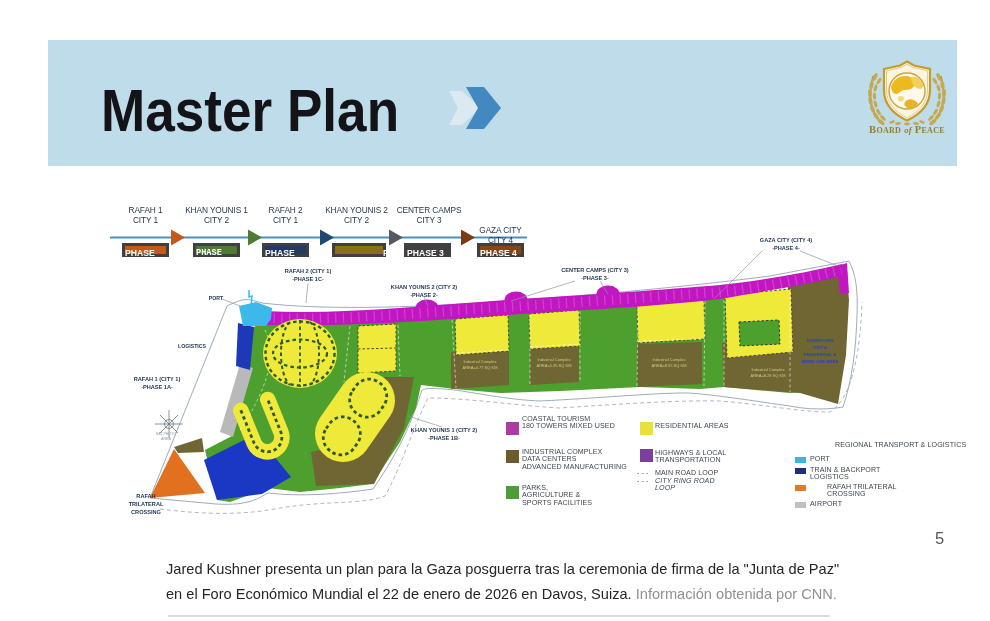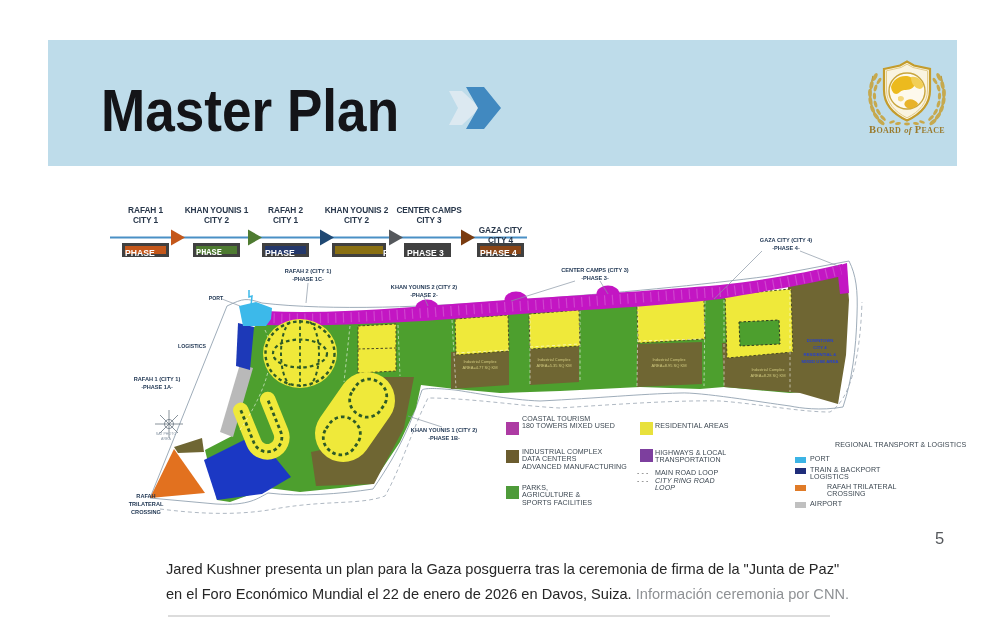--- a/index.html
+++ b/index.html
@@ -1,18 +1,18 @@
 <!DOCTYPE html>
 <html><head>
 <meta charset="utf-8">
 <style>
 html,body{margin:0;padding:0;width:990px;height:621px;background:#fff;overflow:hidden;}
 body{font-family:"Liberation Sans",sans-serif;position:relative;}
 .abs{position:absolute;}
-.clab{position:absolute;width:100px;text-align:center;font-weight:bold;font-size:8.3px;line-height:9.6px;color:#27364a;letter-spacing:-0.1px;}
+.clab{position:absolute;width:100px;text-align:center;font-weight:normal;font-size:8.3px;line-height:9.6px;color:#27364a;letter-spacing:-0.1px;}
 .pbox{position:absolute;top:242.5px;width:47px;height:14.5px;line-height:14.5px;text-align:left;color:#fff;font-weight:bold;font-size:8.6px;border:3px solid #404040;box-sizing:border-box;}
 .leg{position:absolute;font-size:7.1px;line-height:7.3px;color:#3d4852;letter-spacing:0.1px;}
 .legsq{position:absolute;width:13px;height:13px;}
 .legbar{position:absolute;width:11px;height:6px;}
 </style>
 </head>
 <body>
 
 <div class="abs" style="left:48px;top:40px;width:909px;height:126px;background:#bedcea;"></div>
 
@@ -307,15 +307,15 @@
 <div class="legbar" style="left:795px;top:485px;background:#e07b28;"></div>
 <div class="leg" style="left:827px;top:484px;">RAFAH TRILATERAL<br>CROSSING</div>
 
 <div class="legbar" style="left:795px;top:502px;background:#c0c0c0;"></div>
 <div class="leg" style="left:810px;top:501px;">AIRPORT</div>
 
 <div class="abs" style="left:935px;top:529px;font-size:16.5px;color:#55585c;">5</div>
 
 <div class="abs" style="left:166px;top:557px;width:700px;font-size:14.6px;color:#262626;line-height:24.5px;white-space:nowrap;">Jared Kushner presenta un plan para la Gaza posguerra tras la ceremonia de firma de la "Junta de Paz"</div>
 
-<div class="abs" style="left:166px;top:581.5px;width:720px;font-size:14.6px;color:#262626;line-height:24.5px;white-space:nowrap;">en el Foro Económico Mundial el 22 de enero de 2026 en Davos, Suiza. <span style="color:#8e9194;">Información ceremonia por CNN.</span></div>
+<div class="abs" style="left:166px;top:581.5px;width:720px;font-size:14.6px;color:#262626;line-height:24.5px;white-space:nowrap;">en el Foro Económico Mundial el 22 de enero de 2026 en Davos, Suiza. <span style="color:#8e9194;">Información obtenida por CNN.</span></div>
 
 <div class="abs" style="left:168px;top:615px;width:662px;height:2px;background:#dcdcdc;"></div>
 
 </body></html>

